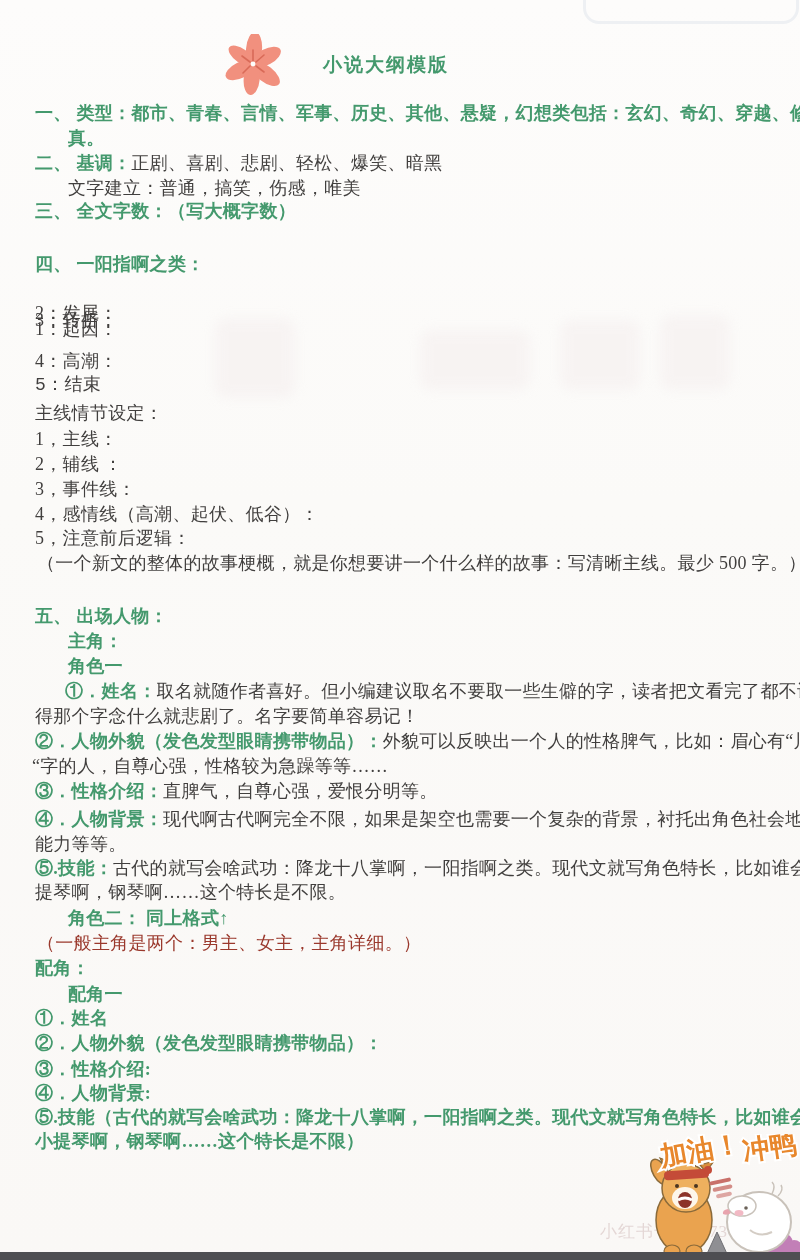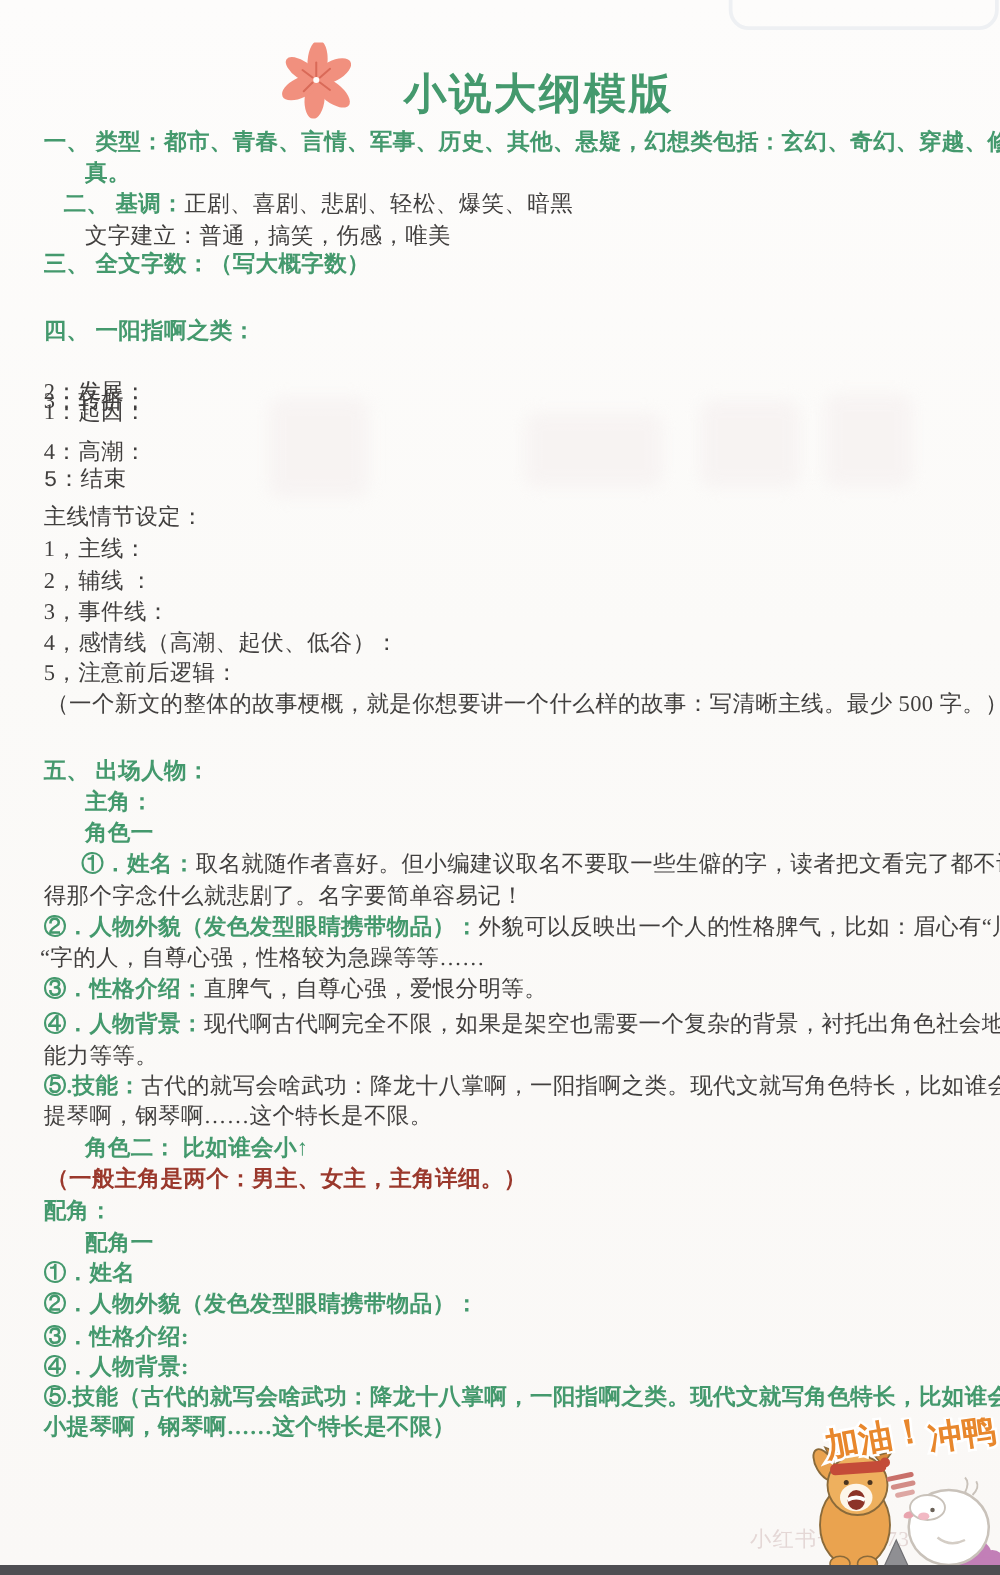--- a/index.html
+++ b/index.html
@@ -10,31 +10,31 @@
     overflow:hidden;
     font-family:"Liberation Serif","DejaVu Serif",serif;
   }
   
   .top-curve{
     position:absolute;left:583px;top:-28px;width:210px;height:46px;
     border:3px solid #eef0f3;border-radius:16px;background:transparent;
   }
   .doc-title{
     position:absolute;left:323px;top:52px;
-    font-size:34px;font-weight:bold;color:#44996d;letter-spacing:2px;
+    font-size:19px;font-weight:bold;color:#44996d;letter-spacing:2px;
     white-space:nowrap;
   }
   .flower{position:absolute;left:220px;top:34px;}
   .line{
     position:absolute;font-size:18px;line-height:23px;
     letter-spacing:.3px;white-space:nowrap;
   }
   .c-green{color:#44996d;font-weight:bold;}
   .c-dark{color:#413f3e;}
-  .c-red{color:#9a382c;font-weight:bold;}
+  .c-red{color:#9a382c;font-weight:normal;}
   
   .wm-blob{
     position:absolute;background:#f4eeee;border-radius:10px;
     filter:blur(6px);opacity:.55;
   }
   .account-wm{
     position:absolute;left:600px;top:1220px;
     font-size:17px;letter-spacing:1px;color:rgba(196,166,166,.40);
     white-space:nowrap;
   }
@@ -73,21 +73,21 @@
   <div class="doc-title">小说大纲模版</div>
 
   <div class="wm-blob" style="left:215px;top:318px;width:80px;height:80px;"></div>
   <div class="wm-blob" style="left:420px;top:330px;width:110px;height:60px;"></div>
   <div class="wm-blob" style="left:560px;top:320px;width:80px;height:70px;"></div>
   <div class="wm-blob" style="left:660px;top:315px;width:70px;height:75px;"></div>
 
   <div id="doc-lines">
       <div class="line" style="top: 102px; left: 35px;"><span class="c-green">一、 类型：都市、青春、言情、军事、历史、其他、悬疑，幻想类包括：玄幻、奇幻、穿越、修</span></div>
       <div class="line" style="top: 127px; left: 68px;"><span class="c-green">真。</span></div>
-      <div class="line" style="top: 152px; left: 35px; margin-left: 16px;"><span class="c-green">二、 基调：</span><span class="c-dark">正剧、喜剧、悲剧、轻松、爆笑、暗黑</span></div>
+      <div class="line" style="top: 152px; left: 35px;"><span class="c-green">二、 基调：</span><span class="c-dark">正剧、喜剧、悲剧、轻松、爆笑、暗黑</span></div>
       <div class="line" style="top: 177px; left: 68px;"><span class="c-dark">文字建立：普通，搞笑，伤感，唯美</span></div>
       <div class="line" style="top: 200px; left: 35px;"><span class="c-green">三、 全文字数：（写大概字数）</span></div>
       <div class="line" style="top: 253px; left: 35px;"><span class="c-green">四、 一阳指啊之类：</span></div>
       <div class="line" style="top: 278px; left: 35px; margin-top: 40px;"><span class="c-dark">1：起因：</span></div>
       <div class="line" style="top: 302px; left: 35px;"><span class="c-dark">2：发展：</span></div>
       <div class="line" style="top: 309px; left: 35px;"><span class="c-dark">3：转折：</span></div>
       <div class="line" style="top: 350px; left: 35px;"><span class="c-dark">4：高潮：</span></div>
       <div class="line" style="top: 374px; left: 35px; font-family: Liberation Mono, monospace;"><span class="c-dark">5：结束</span></div>
       <div class="line" style="top: 402px; left: 35px;"><span class="c-dark">主线情节设定：</span></div>
       <div class="line" style="top: 428px; left: 35px;"><span class="c-dark">1，主线：</span></div>
@@ -101,21 +101,21 @@
       <div class="line" style="top: 655px; left: 68px;"><span class="c-green">角色一</span></div>
       <div class="line" style="top: 680px; left: 65px;"><span class="c-green">①．姓名：</span><span class="c-dark">取名就随作者喜好。但小编建议取名不要取一些生僻的字，读者把文看完了都不认</span></div>
       <div class="line" style="top: 705px; left: 35px;"><span class="c-dark">得那个字念什么就悲剧了。名字要简单容易记！</span></div>
       <div class="line" style="top: 730px; left: 35px;"><span class="c-green">②．人物外貌（发色发型眼睛携带物品）：</span><span class="c-dark">外貌可以反映出一个人的性格脾气，比如：眉心有“川</span></div>
       <div class="line" style="top: 755px; left: 32px;"><span class="c-dark">“字的人，自尊心强，性格较为急躁等等……</span></div>
       <div class="line" style="top: 780px; left: 35px;"><span class="c-green">③．性格介绍：</span><span class="c-dark">直脾气，自尊心强，爱恨分明等。</span></div>
       <div class="line" style="top: 808px; left: 35px;"><span class="c-green">④．人物背景：</span><span class="c-dark">现代啊古代啊完全不限，如果是架空也需要一个复杂的背景，衬托出角色社会地位，</span></div>
       <div class="line" style="top: 833px; left: 35px;"><span class="c-dark">能力等等。</span></div>
       <div class="line" style="top: 857px; left: 35px;"><span class="c-green">⑤.技能：</span><span class="c-dark">古代的就写会啥武功：降龙十八掌啊，一阳指啊之类。现代文就写角色特长，比如谁会小</span></div>
       <div class="line" style="top: 881px; left: 35px;"><span class="c-dark">提琴啊，钢琴啊……这个特长是不限。</span></div>
-      <div class="line" style="top: 907px; left: 68px;"><span class="c-green">角色二： 比如谁会小↑</span></div>
+      <div class="line" style="top: 907px; left: 68px;"><span class="c-green">角色二： 同上格式↑</span></div>
       <div class="line" style="top: 932px; left: 37px;"><span class="c-red">（一般主角是两个：男主、女主，主角详细。）</span></div>
       <div class="line" style="top: 957px; left: 35px;"><span class="c-green">配角：</span></div>
       <div class="line" style="top: 983px; left: 68px;"><span class="c-green">配角一</span></div>
       <div class="line" style="top: 1007px; left: 35px;"><span class="c-green">①．姓名</span></div>
       <div class="line" style="top: 1032px; left: 35px;"><span class="c-green">②．人物外貌（发色发型眼睛携带物品）：</span></div>
       <div class="line" style="top: 1058px; left: 35px;"><span class="c-green">③．性格介绍:</span></div>
       <div class="line" style="top: 1082px; left: 35px;"><span class="c-green">④．人物背景:</span></div>
       <div class="line" style="top: 1106px; left: 35px;"><span class="c-green">⑤.技能（古代的就写会啥武功：降龙十八掌啊，一阳指啊之类。现代文就写角色特长，比如谁会</span></div>
       <div class="line" style="top: 1130px; left: 35px;"><span class="c-green">小提琴啊，钢琴啊……这个特长是不限）</span></div>
     </div>

